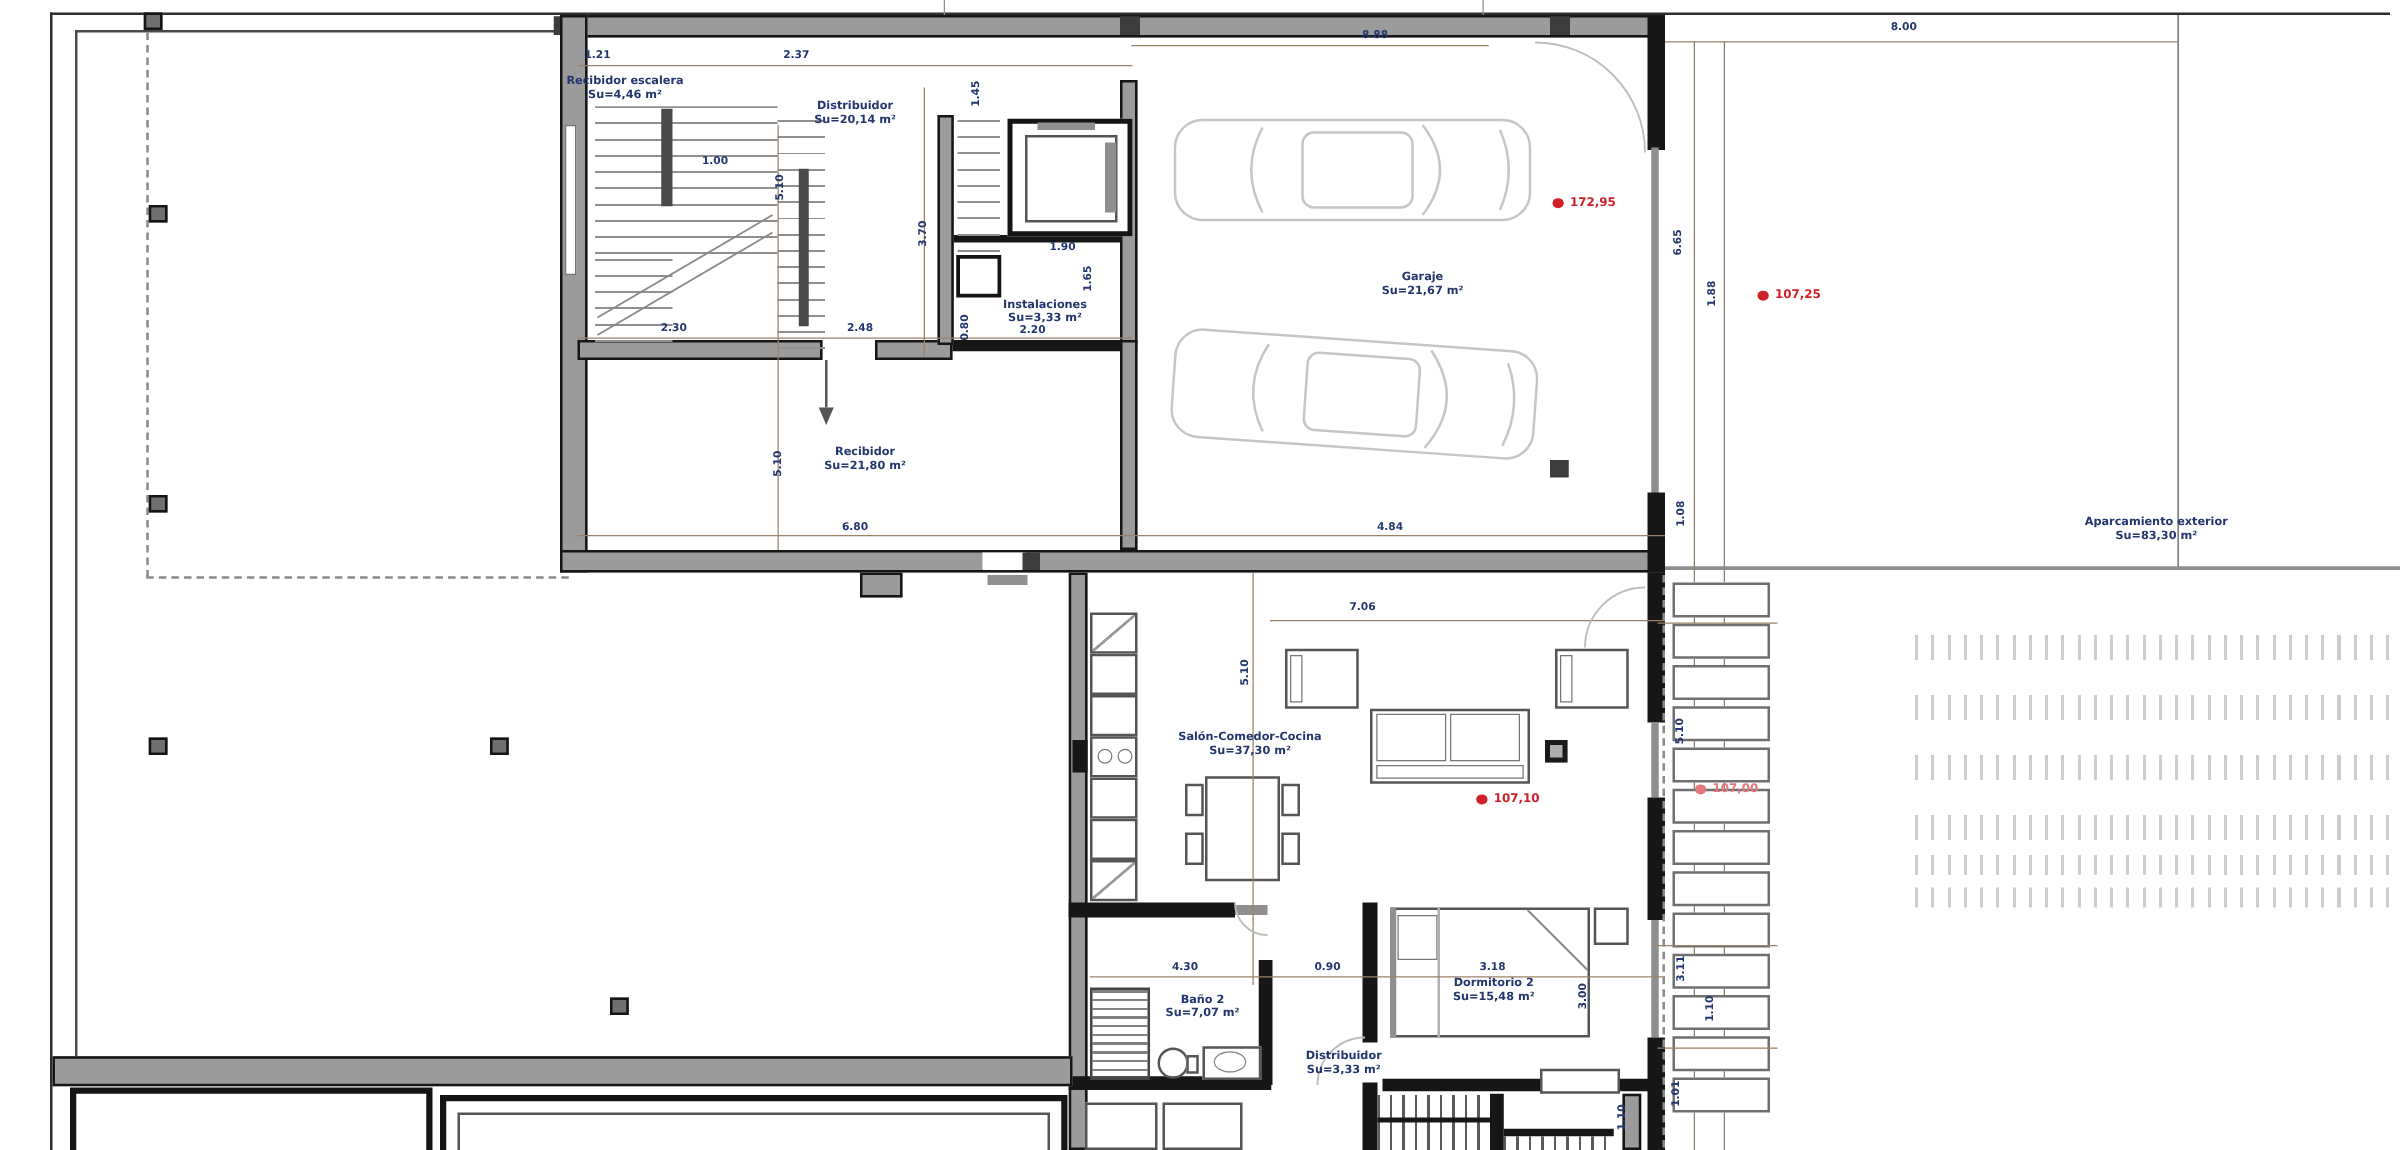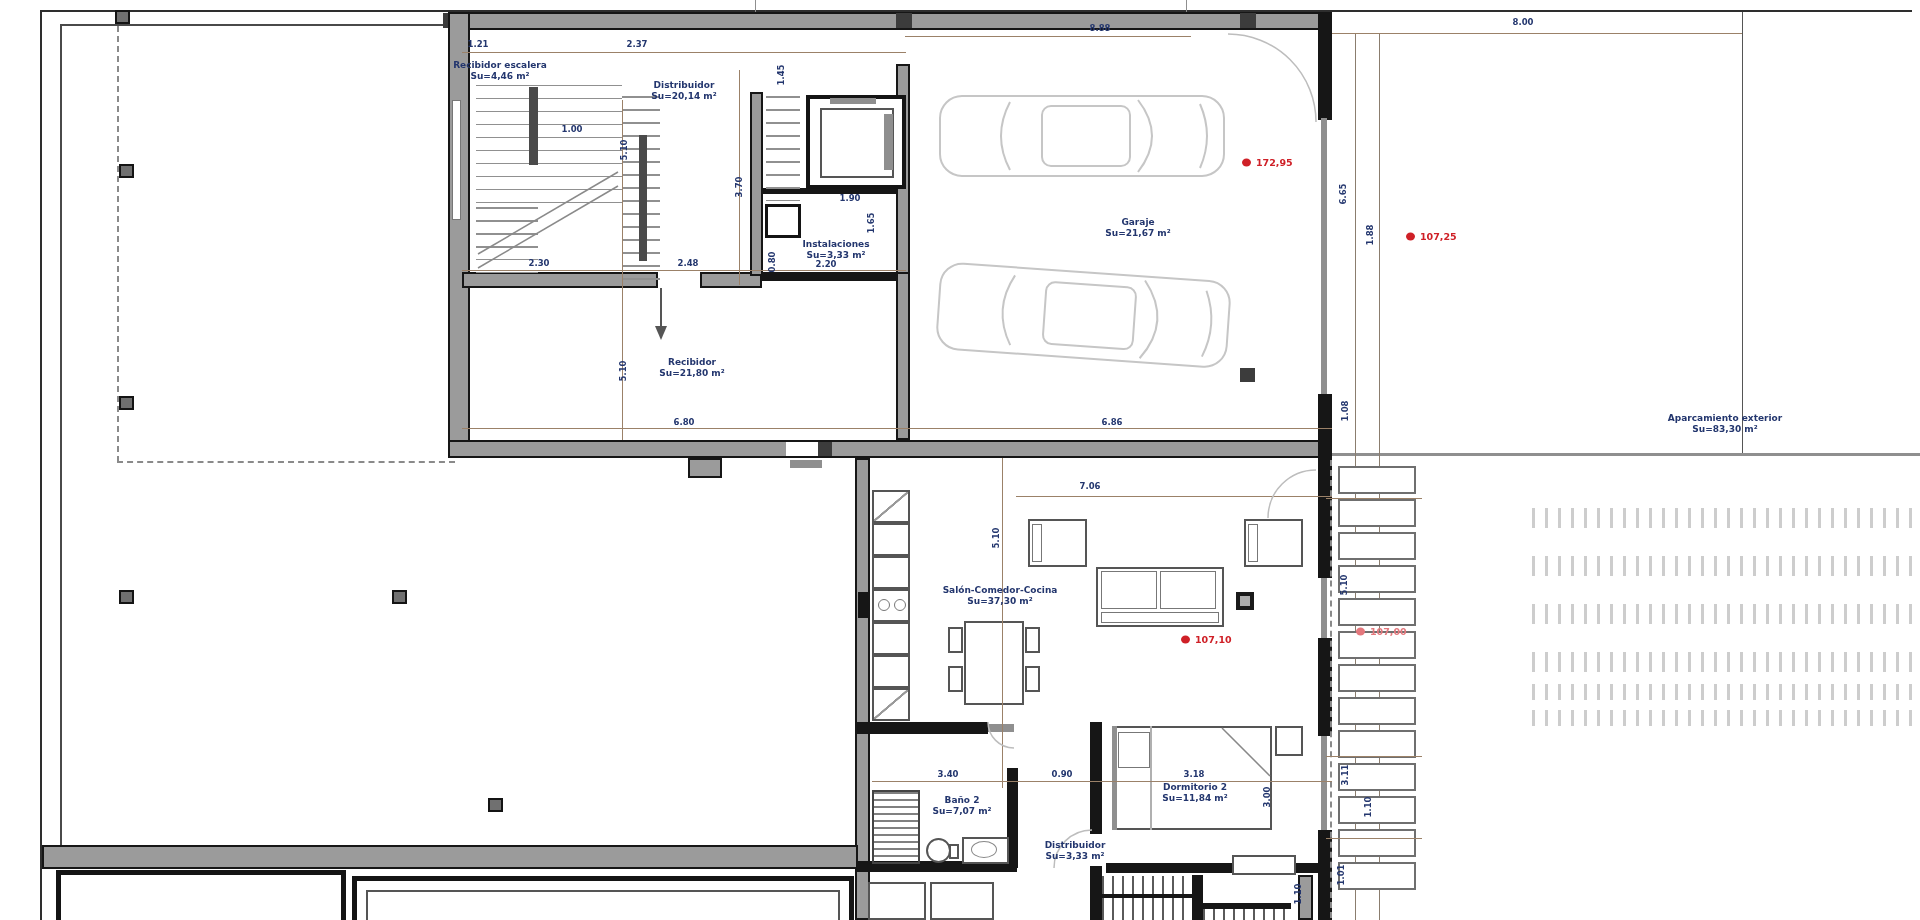--- a/index.html
+++ b/index.html
@@ -244,27 +244,27 @@
   <span class="dim rot" style="left:624px;top:150px">5.10</span>
   <span class="dim rot" style="left:739px;top:187px">3.70</span>
   <span class="dim" style="left:539px;top:263px">2.30</span>
   <span class="dim" style="left:688px;top:263px">2.48</span>
   <span class="dim" style="left:850px;top:198px">1.90</span>
   <span class="dim rot" style="left:871px;top:223px">1.65</span>
   <span class="dim rot" style="left:772px;top:262px">0.80</span>
   <span class="dim" style="left:826px;top:264px">2.20</span>
   <span class="dim rot" style="left:781px;top:75px">1.45</span>
   <span class="dim" style="left:684px;top:422px">6.80</span>
-  <span class="dim" style="left:1112px;top:422px">6.86</span>
+  <span class="dim" style="left:1112px;top:422px">4.84</span>
   <span class="dim rot" style="left:623px;top:371px">5.10</span>
   <span class="dim rot" style="left:1343px;top:194px">6.65</span>
   <span class="dim rot" style="left:1370px;top:235px">1.88</span>
   <span class="dim" style="left:1090px;top:486px">7.06</span>
   <span class="dim rot" style="left:996px;top:538px">5.10</span>
-  <span class="dim" style="left:948px;top:774px">3.40</span>
+  <span class="dim" style="left:948px;top:774px">4.30</span>
   <span class="dim" style="left:1062px;top:774px">0.90</span>
   <span class="dim" style="left:1194px;top:774px">3.18</span>
   <span class="dim rot" style="left:1267px;top:797px">3.00</span>
   <span class="dim rot" style="left:1298px;top:894px">1.10</span>
   <span class="dim rot" style="left:1345px;top:411px">1.08</span>
   <span class="dim rot" style="left:1344px;top:585px">5.10</span>
   <span class="dim rot" style="left:1345px;top:775px">3.11</span>
   <span class="dim rot" style="left:1368px;top:807px">1.10</span>
   <span class="dim rot" style="left:1341px;top:875px">1.01</span>
 
@@ -299,21 +299,21 @@
   <div class="room" style="left:962px;top:806px">
     <span>Baño 2</span>
     <span>Su=7,07 m²</span>
   </div>
   <div class="room" style="left:1075px;top:851px">
     <span>Distribuidor</span>
     <span>Su=3,33 m²</span>
   </div>
   <div class="room" style="left:1195px;top:793px">
     <span>Dormitorio 2</span>
-    <span>Su=11,84 m²</span>
+    <span>Su=15,48 m²</span>
   </div>
 
   <div class="lvl" style="left:1242px;top:162px">
     <span class="dot"></span>
     <span>172,95</span>
   </div>
   <div class="lvl" style="left:1406px;top:236px">
     <span class="dot"></span>
     <span>107,25</span>
   </div>

